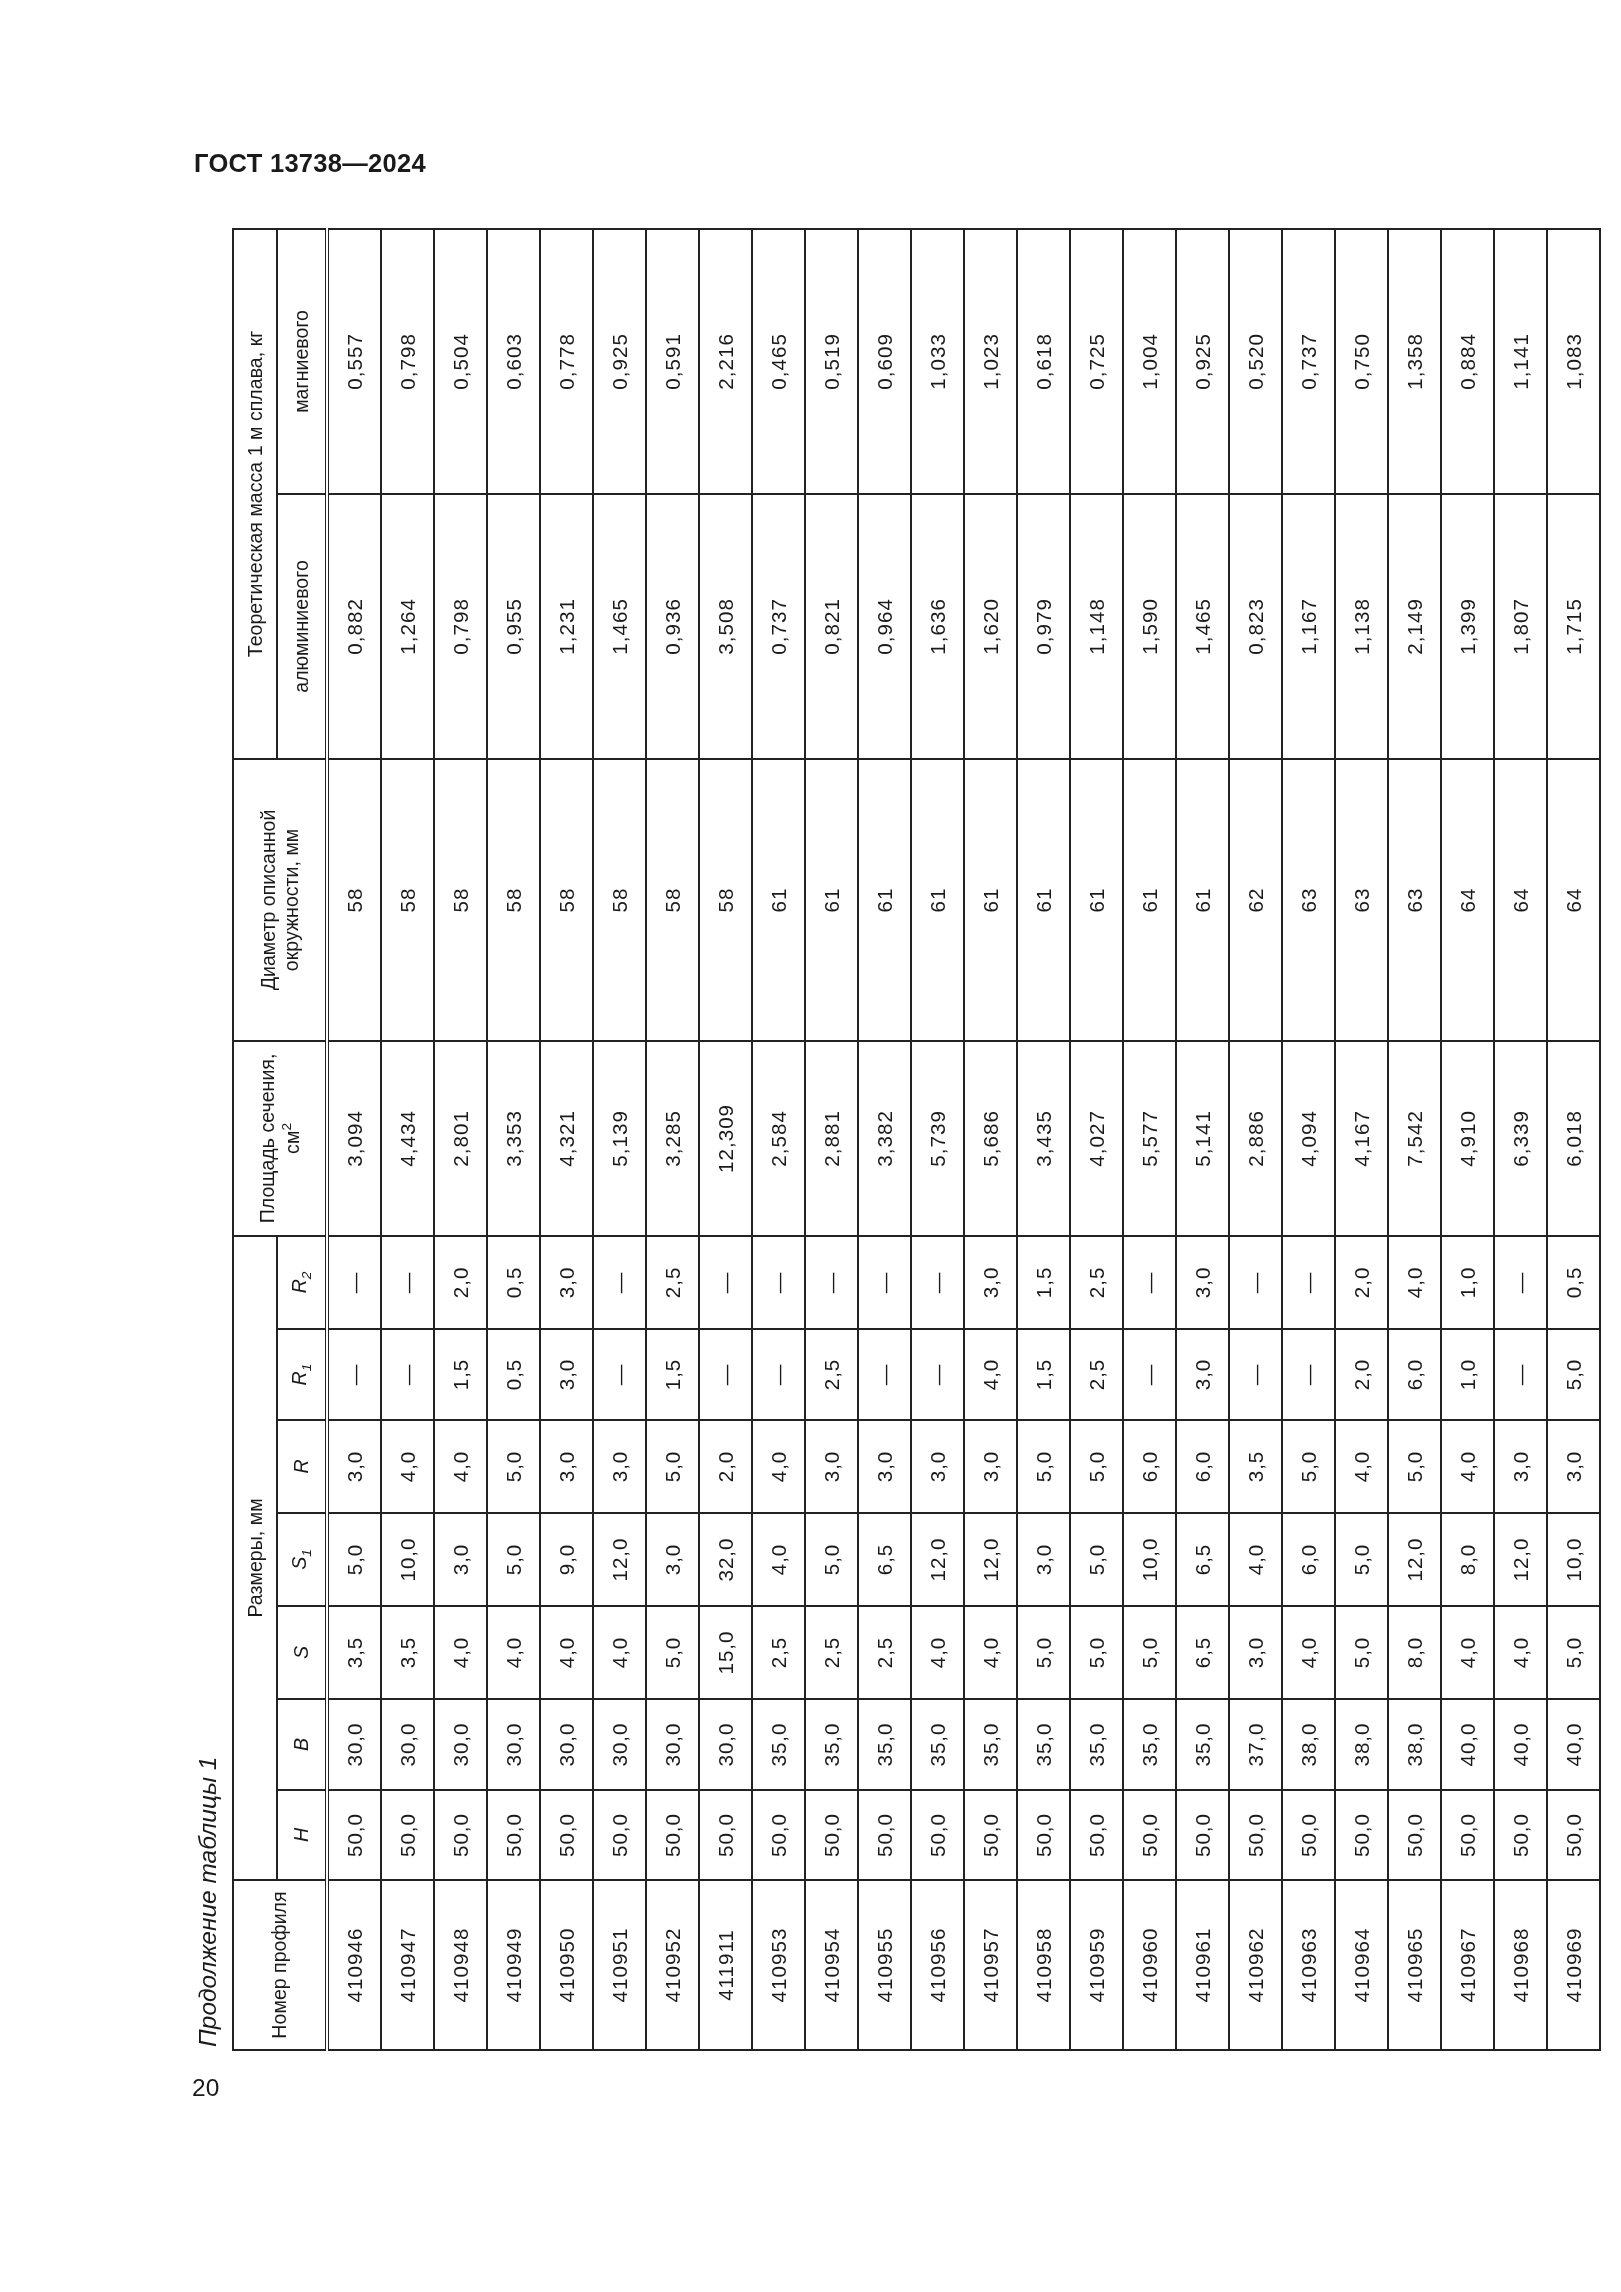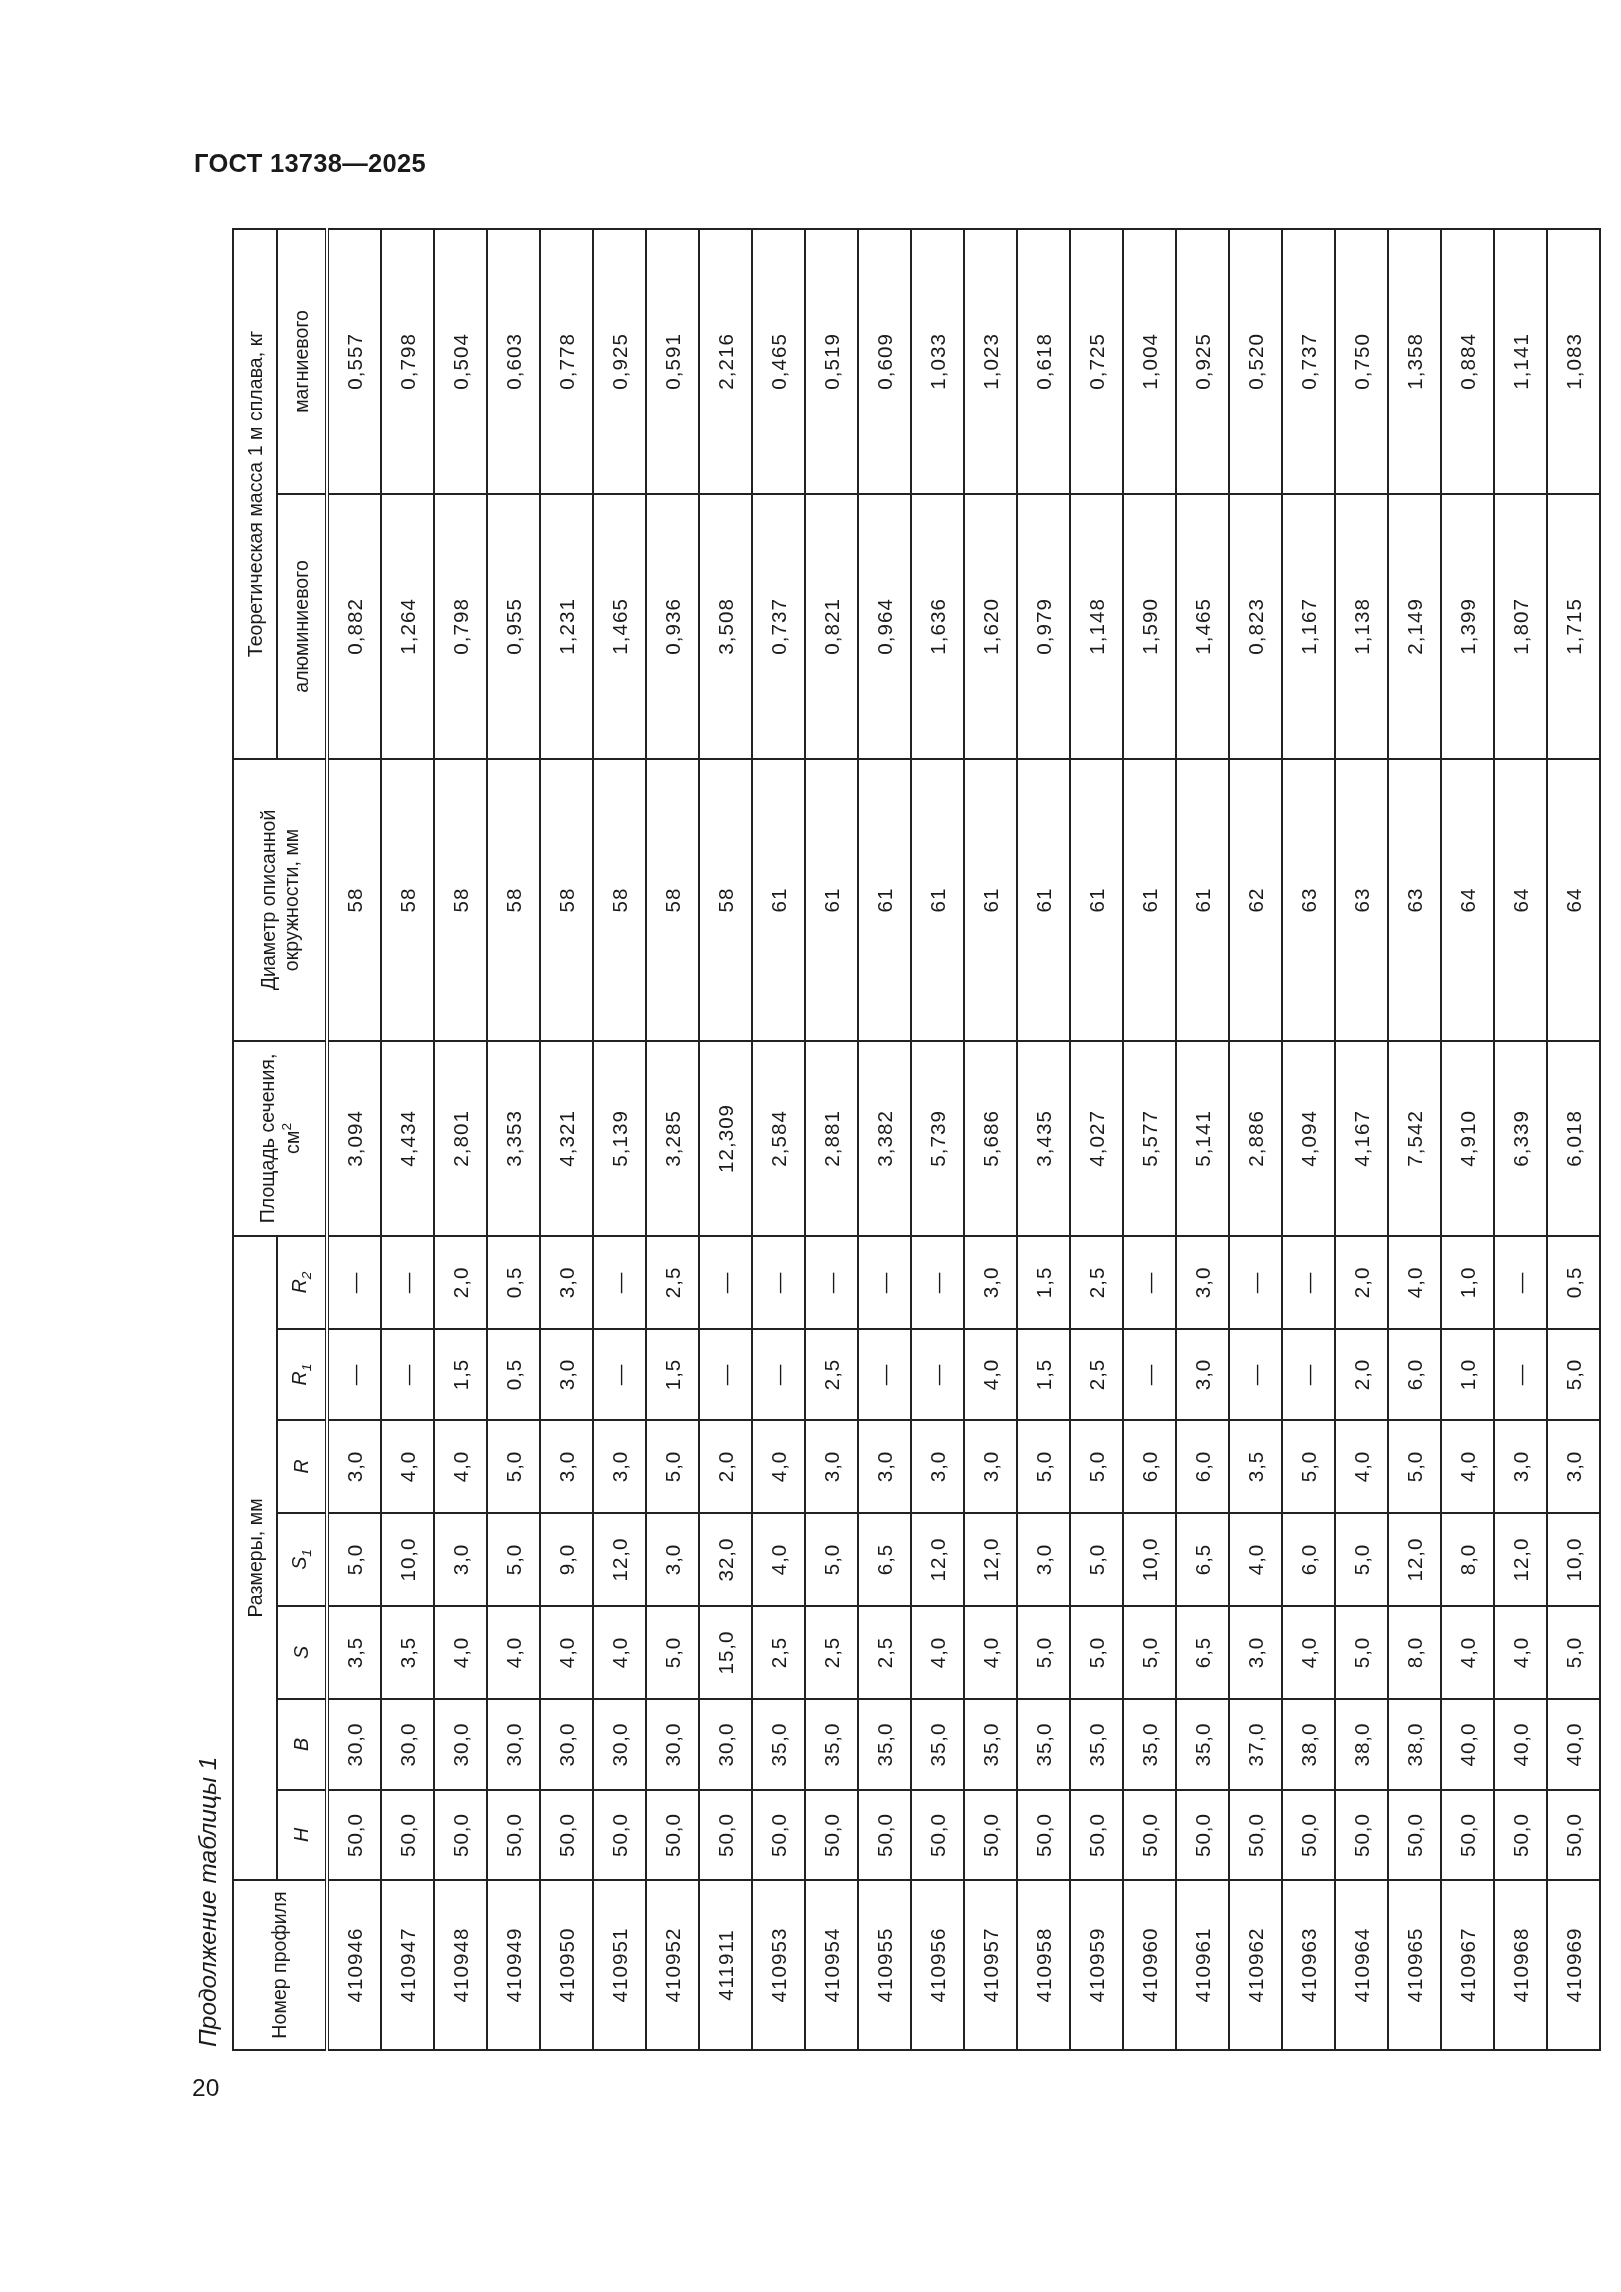--- a/index.html
+++ b/index.html
@@ -42,21 +42,21 @@
   thead tr.h2 th, thead tr.h1 th[rowspan] { border-bottom: 4.9px double #222; }
   tbody td { height: 51px; }
   th.var { font-style: italic; }
   sub, sup { font-size: 13.7px; }
   tbody tr.grp td { border-top-width: 2.9px; }
   .num { letter-spacing: 1px; }
 </style>
 </head>
 <body>
 
-<div class="doc-header">ГОСТ 13738—2025</div>
+<div class="doc-header">ГОСТ 13738—2024</div>
 
 <div class="caption">Продолжение таблицы 1</div>
 
 <div class="table-wrap">
   <table>
     <colgroup>
       <col style="width:170px">
         <col style="width:90px">
         <col style="width:91px">
         <col style="width:93px">

